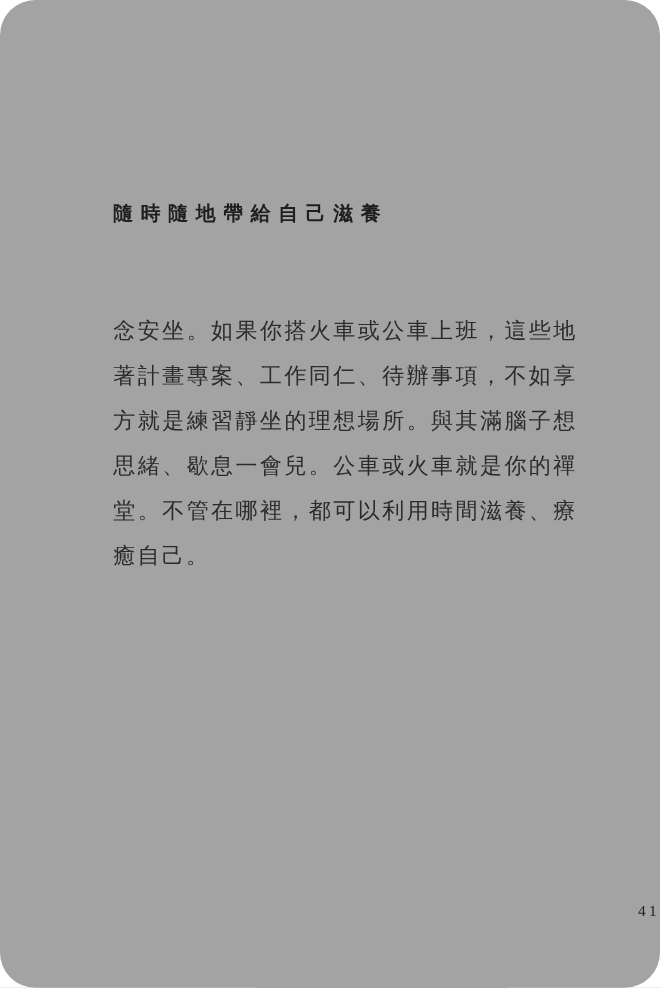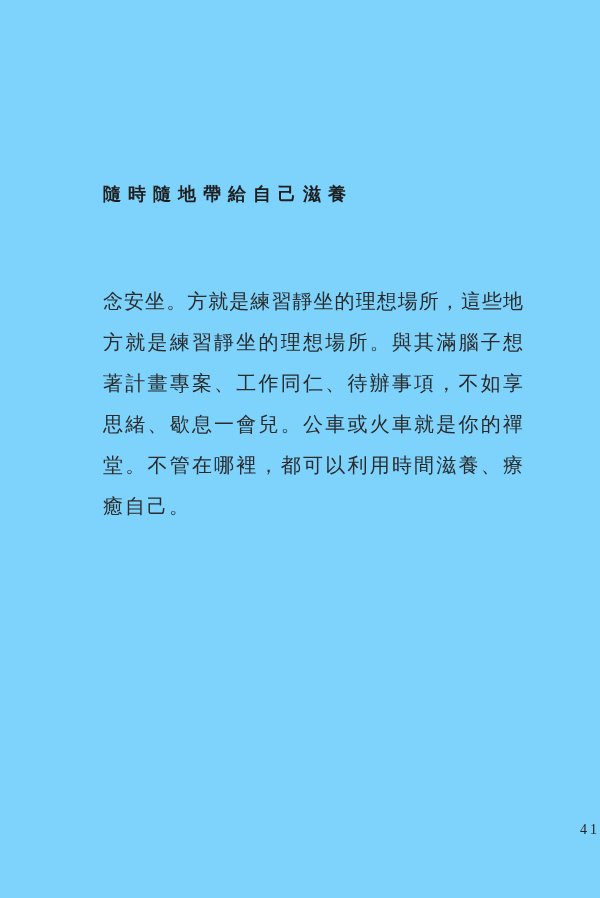--- a/index.html
+++ b/index.html
@@ -11,21 +11,22 @@
     height: 898px;
     background: #ffffff;
     position: relative;
     overflow: hidden;
     font-family: "Liberation Serif", "DejaVu Serif", serif;
     color: #2b2b2b;
   }
   .page {
     position: absolute;
     inset: 0;
-    background: #7dd3fc;
+    background: #a3a3a3;
+    border-radius: 32px;
   }
   .chapter-heading {
     position: absolute;
     left: 103px;
     top: 184px;
     margin: 0;
     font-family: "Liberation Sans", "DejaVu Sans", sans-serif;
     font-size: 18px;
     font-weight: 700;
     letter-spacing: 7px;
@@ -71,23 +72,23 @@
   }
 </style>
 </head>
 <body>
 
 <div class="page">
 
   <h1 class="chapter-heading">隨時隨地帶給自己滋養</h1>
 
   <div class="body-paragraph">
-    <div class="para-line">念安坐。方就是練習靜坐的理想場所，這些地</div>
+    <div class="para-line">念安坐。如果你搭火車或公車上班，這些地</div>
+    <div class="para-line">著計畫專案、工作同仁、待辦事項，不如享</div>
     <div class="para-line">方就是練習靜坐的理想場所。與其滿腦子想</div>
-    <div class="para-line">著計畫專案、工作同仁、待辦事項，不如享</div>
     <div class="para-line">思緒、歇息一會兒。公車或火車就是你的禪</div>
     <div class="para-line">堂。不管在哪裡，都可以利用時間滋養、療</div>
     <div class="para-line last-line">癒自己。</div>
   </div>
 
   <div class="page-footer">
     <span class="page-number">41</span>
   </div>
 
 </div>

